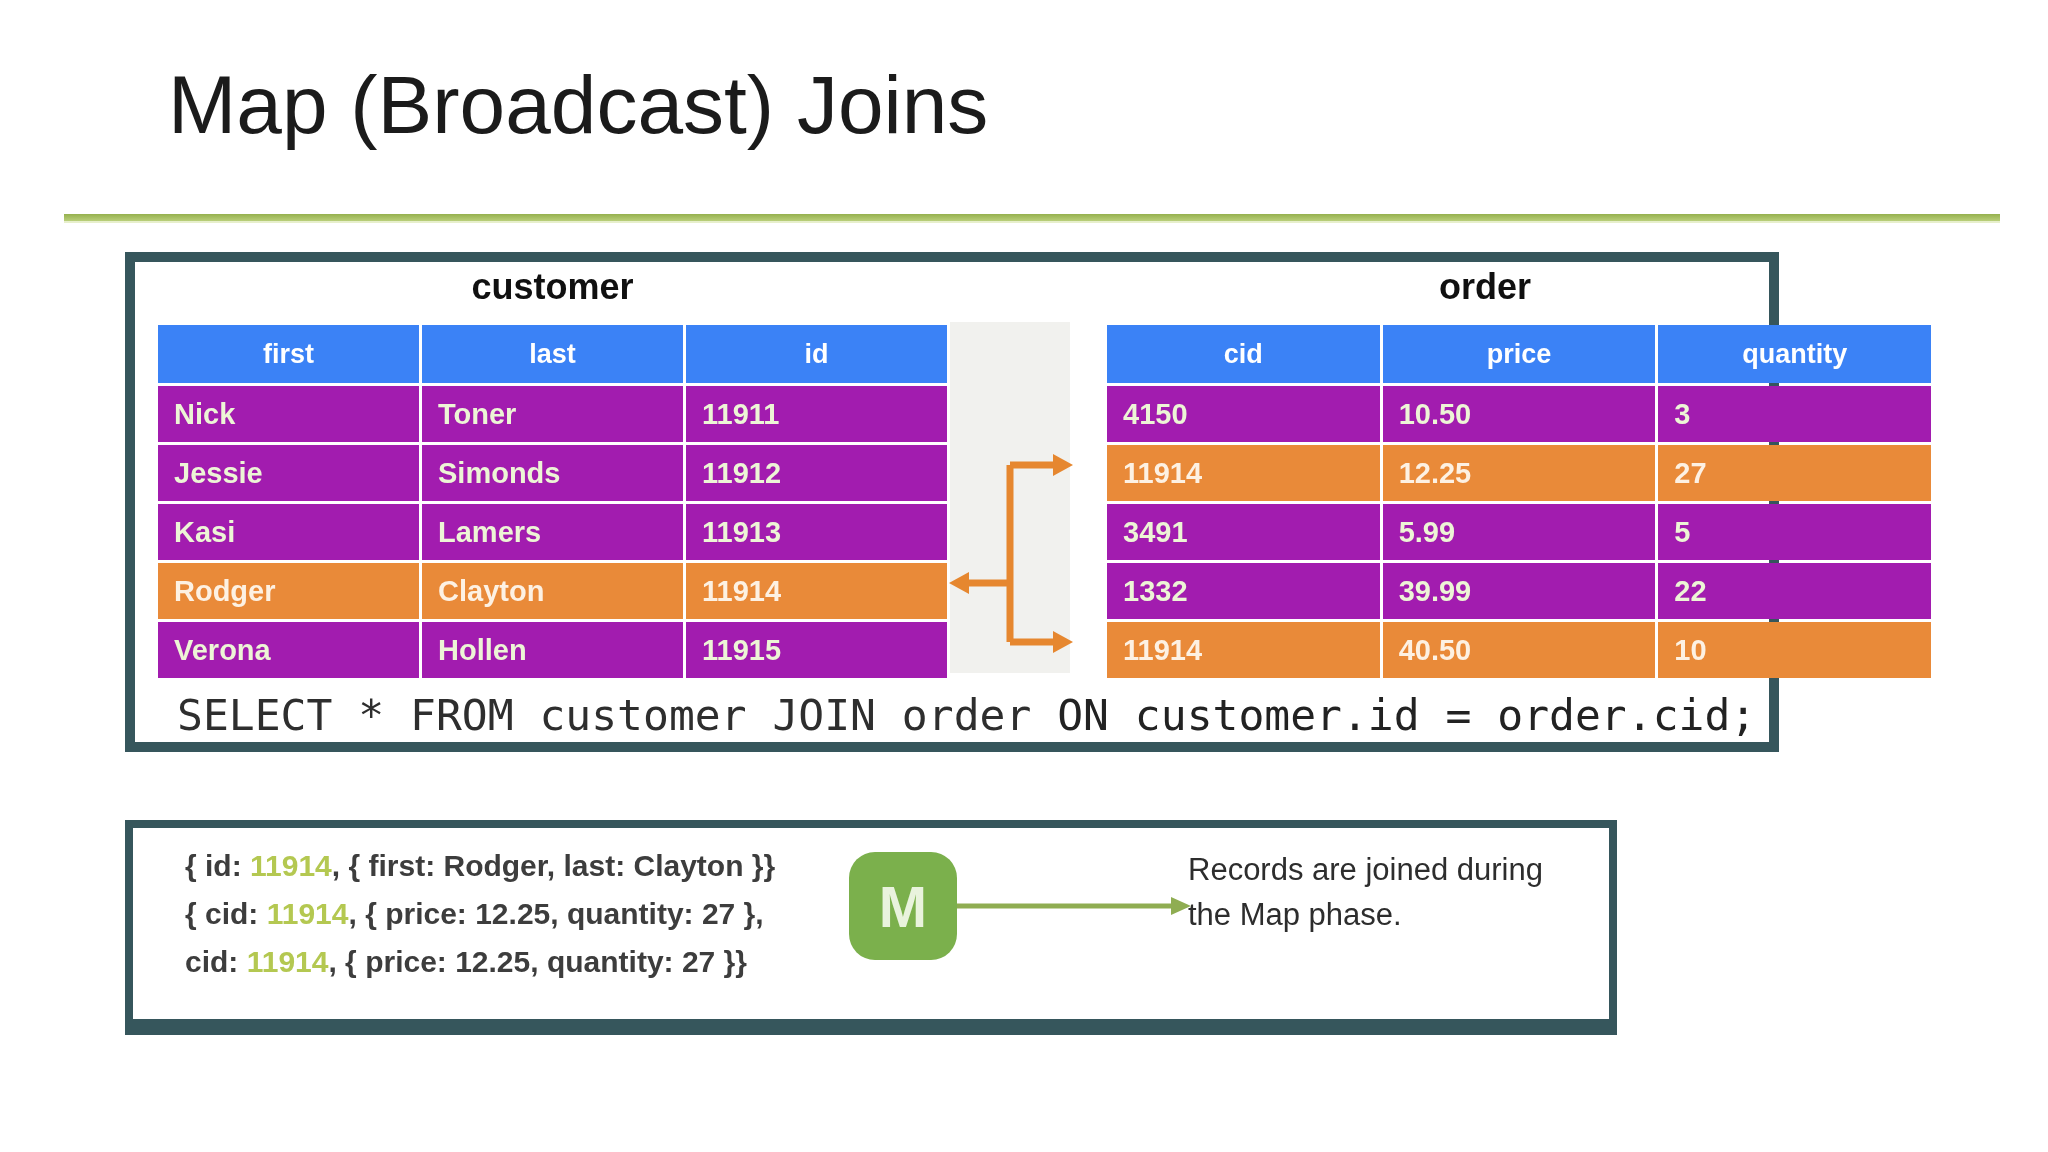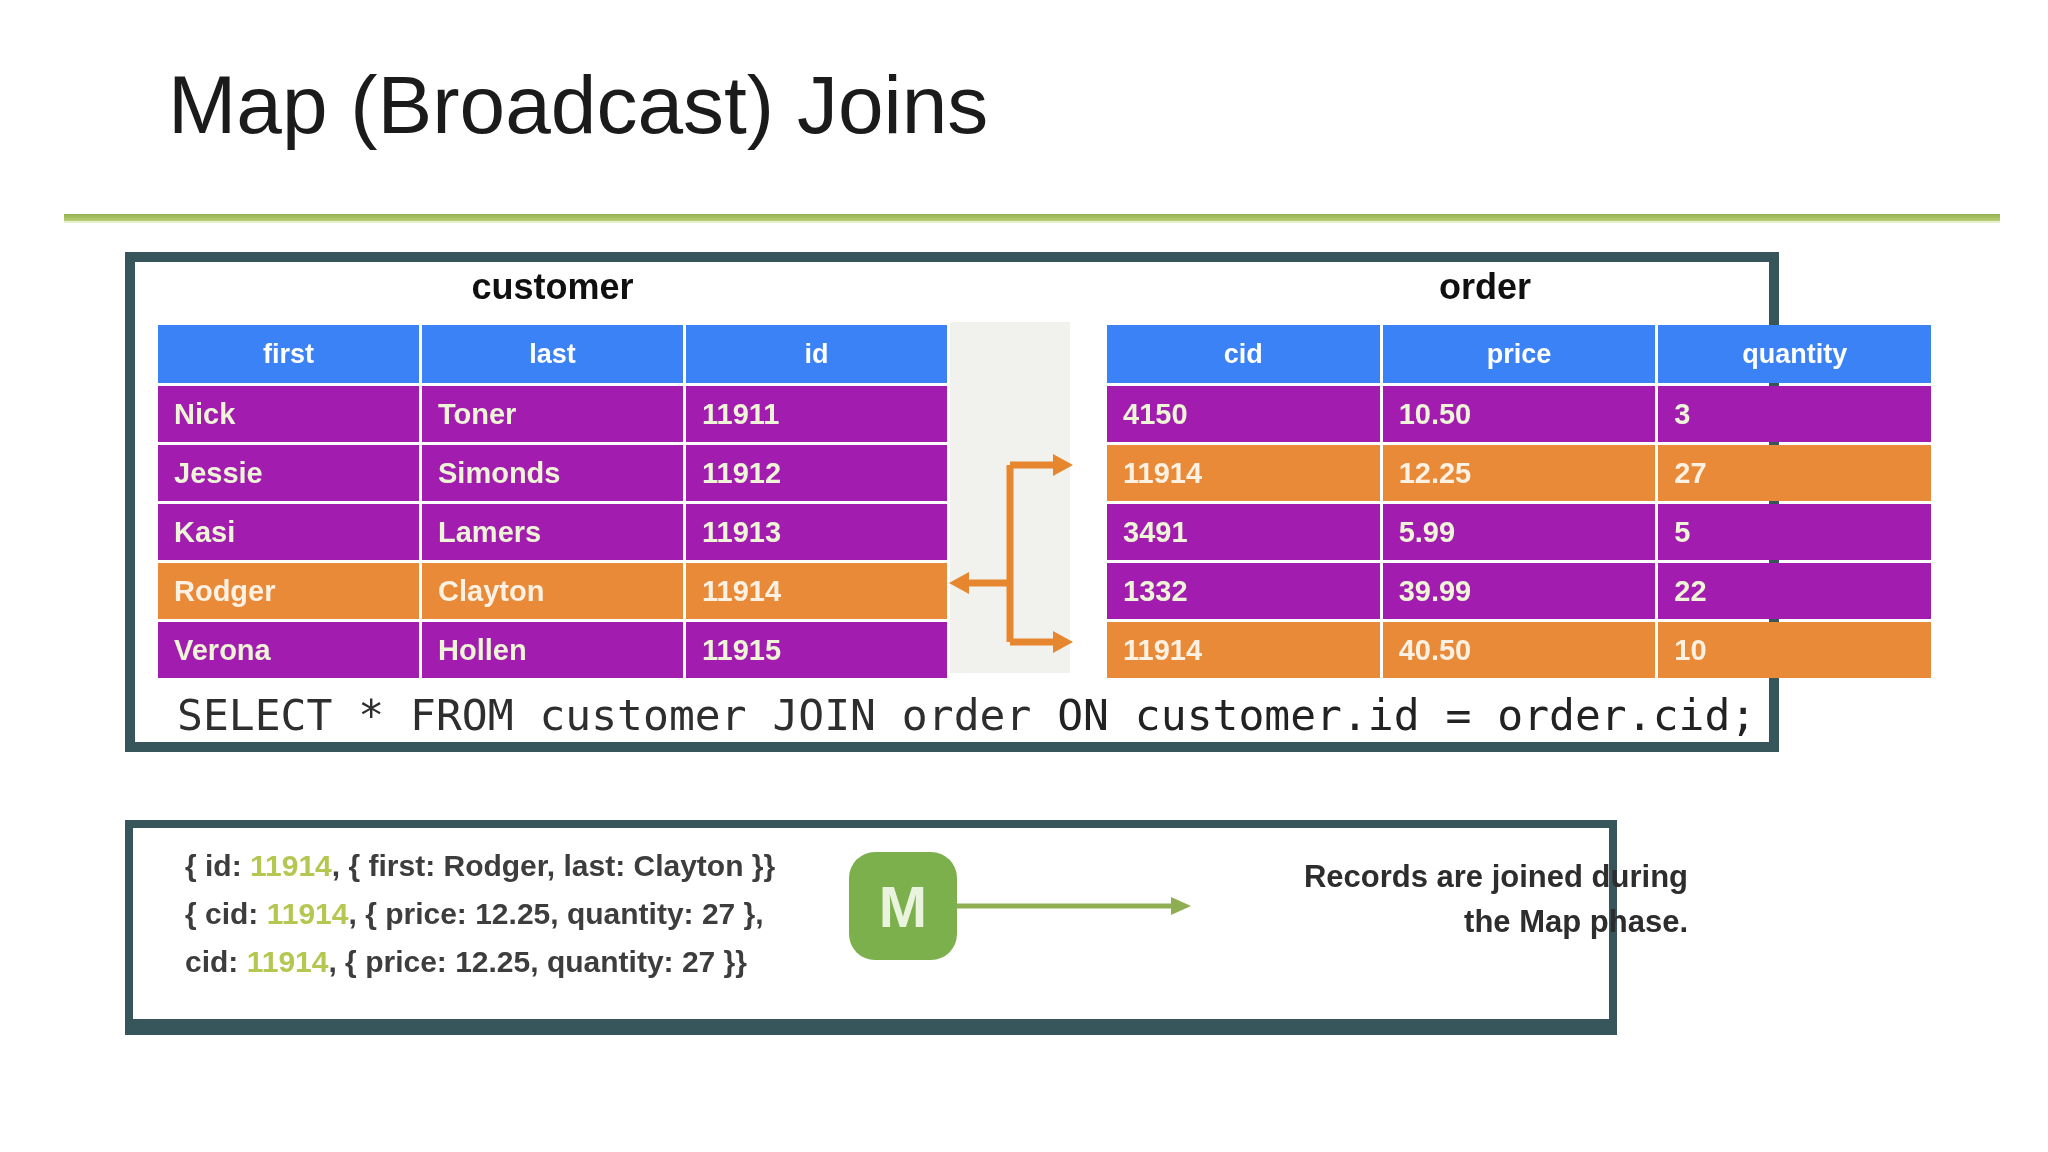--- a/index.html
+++ b/index.html
@@ -62,22 +62,22 @@
     line-height:48px;white-space:pre;
   }
   .records-block .key-hl{color:#b4c851;}
   .m-badge{
     position:absolute;left:716px;top:24px;width:108px;height:108px;border-radius:26px;
     background:#7bb04c;display:flex;align-items:center;justify-content:center;
   }
   .m-badge span{font-size:58px;font-weight:700;color:#e9f3dd;}
   .map-arrow-svg{position:absolute;left:824px;top:64px;width:236px;height:28px;}
   .map-caption{
-    position:absolute;left:1055px;top:26px;width:500px;text-align:right;
-    font-size:31px;font-weight:700;color:#2d2d2d;line-height:45px;
+    position:absolute;left:1055px;top:19px;width:500px;text-align:left;
+    font-size:31px;font-weight:400;color:#2d2d2d;line-height:45px;
   }
 </style>
 </head>
 <body>
 
 <div class="slide-title">Map (Broadcast) Joins</div>
 <div class="title-rule"></div>
 
 <div class="top-panel">
   <div class="panel-inner">

